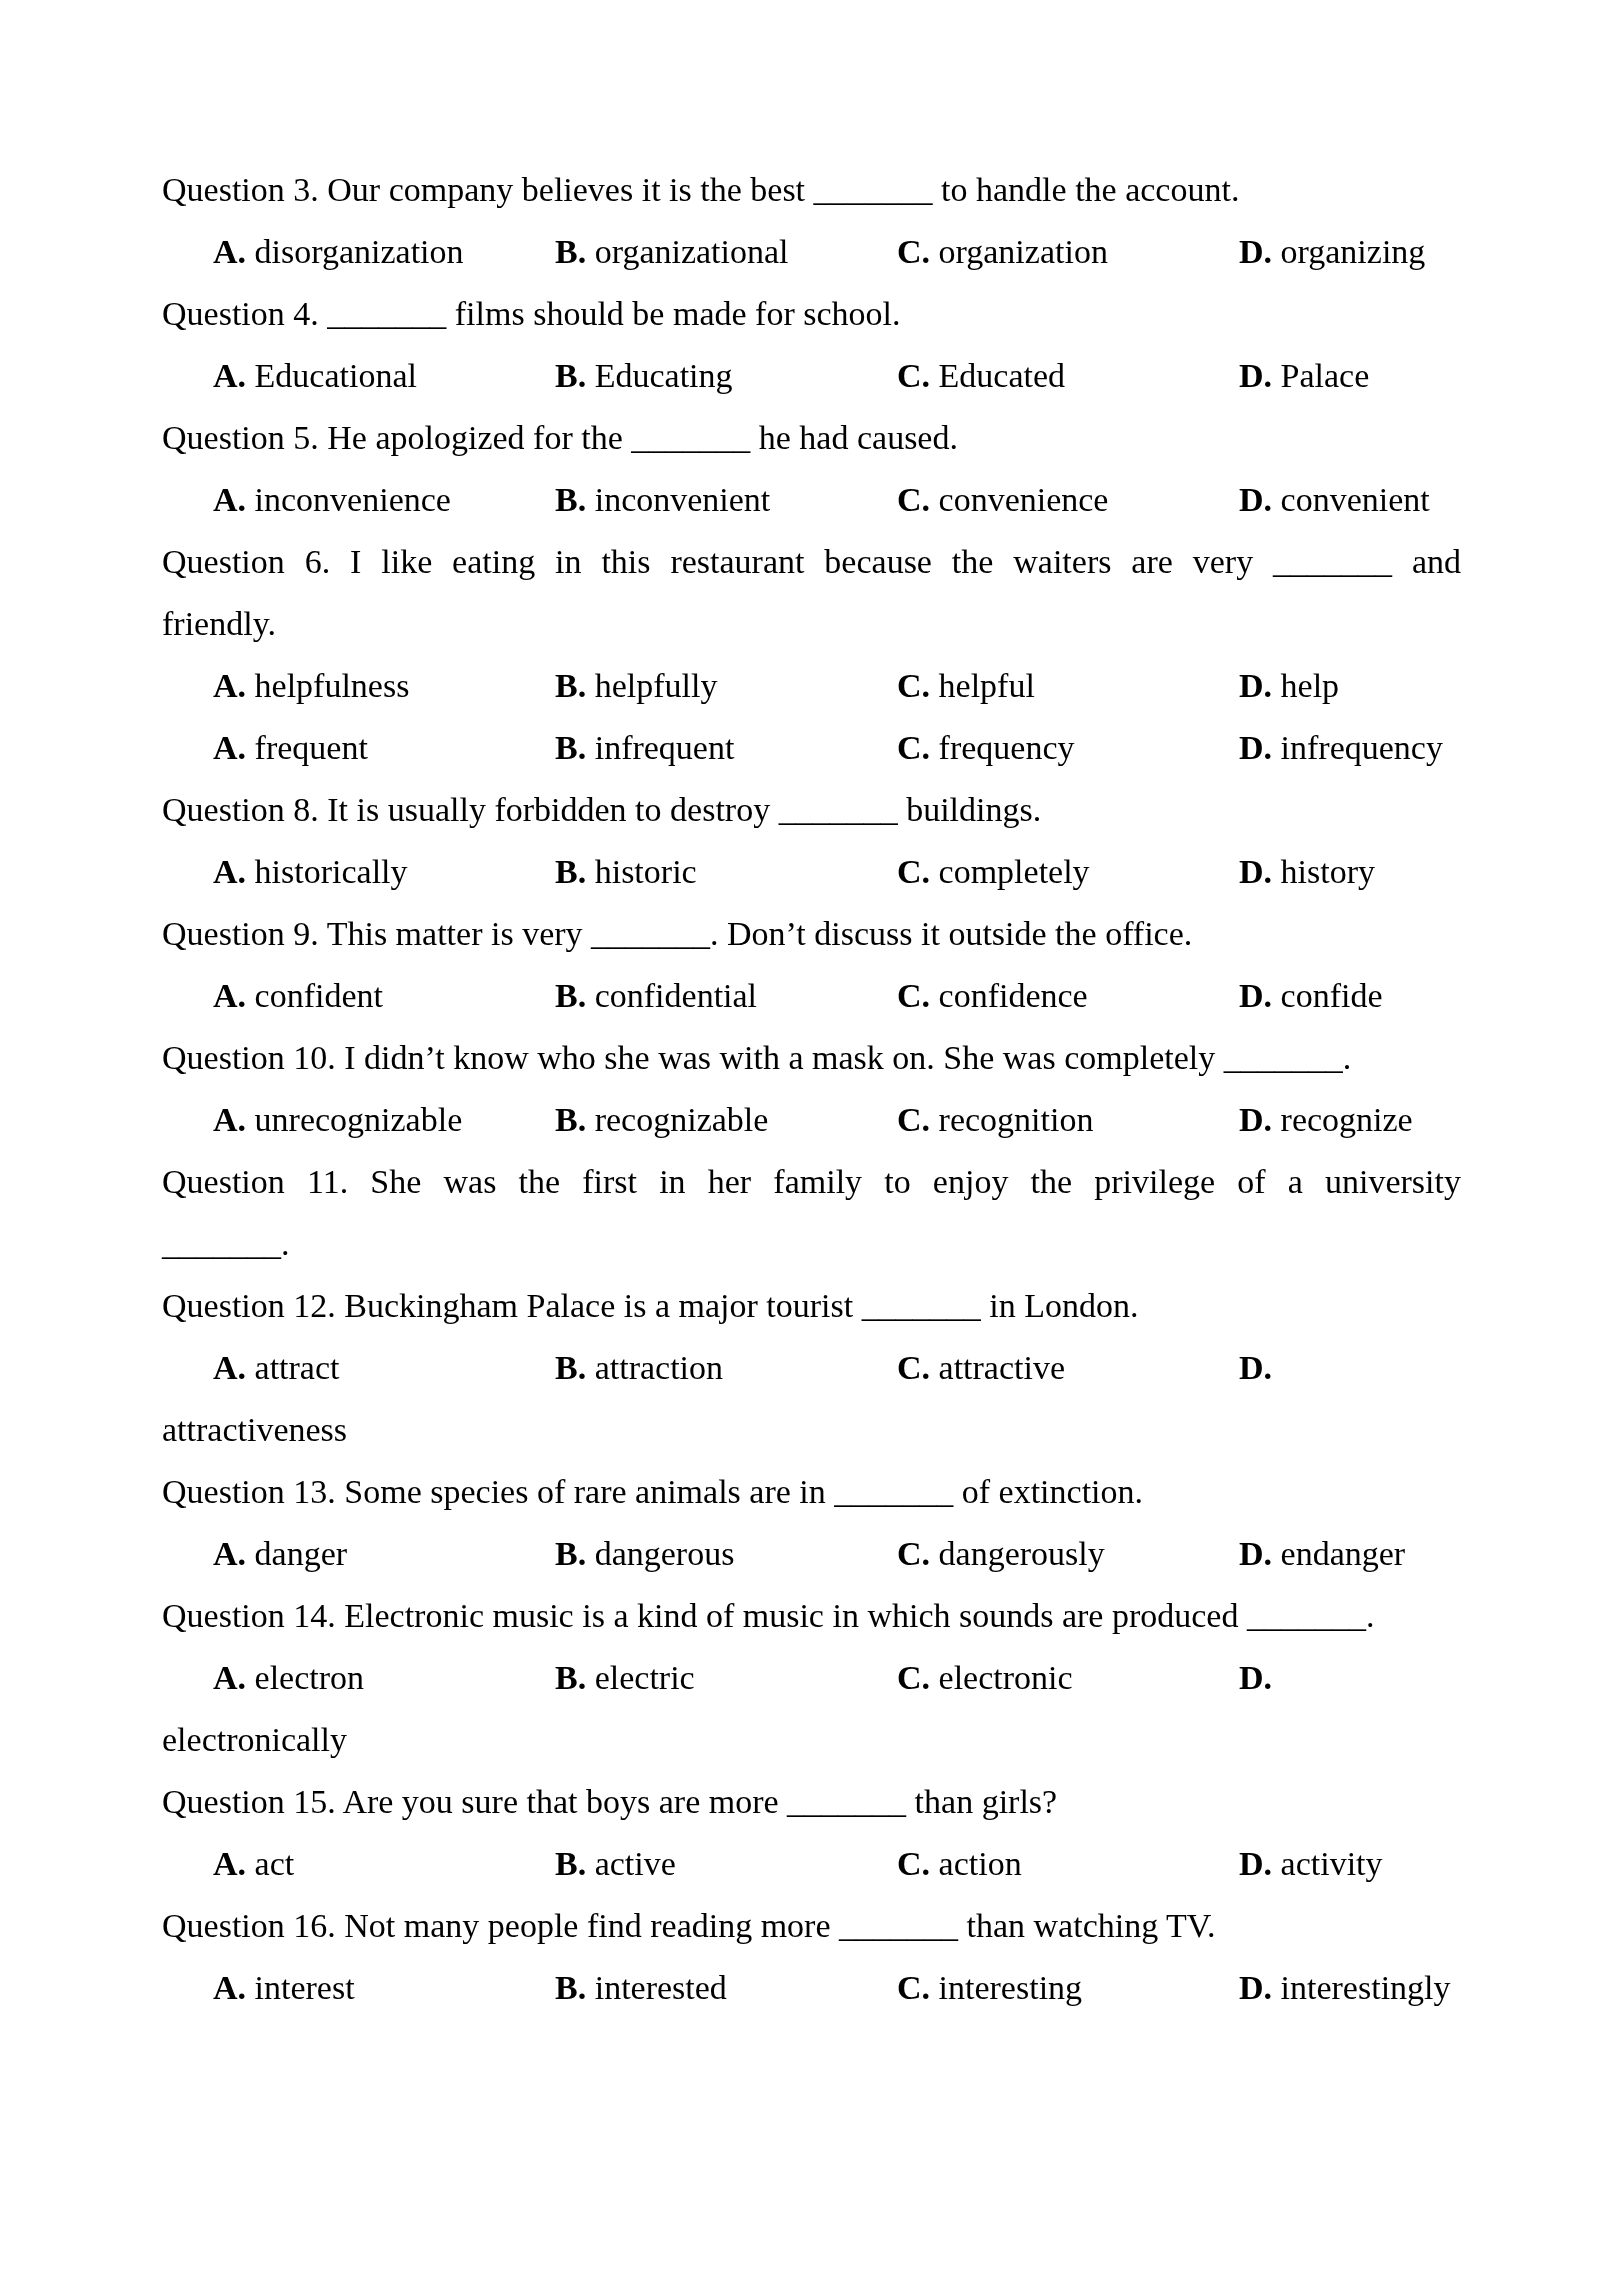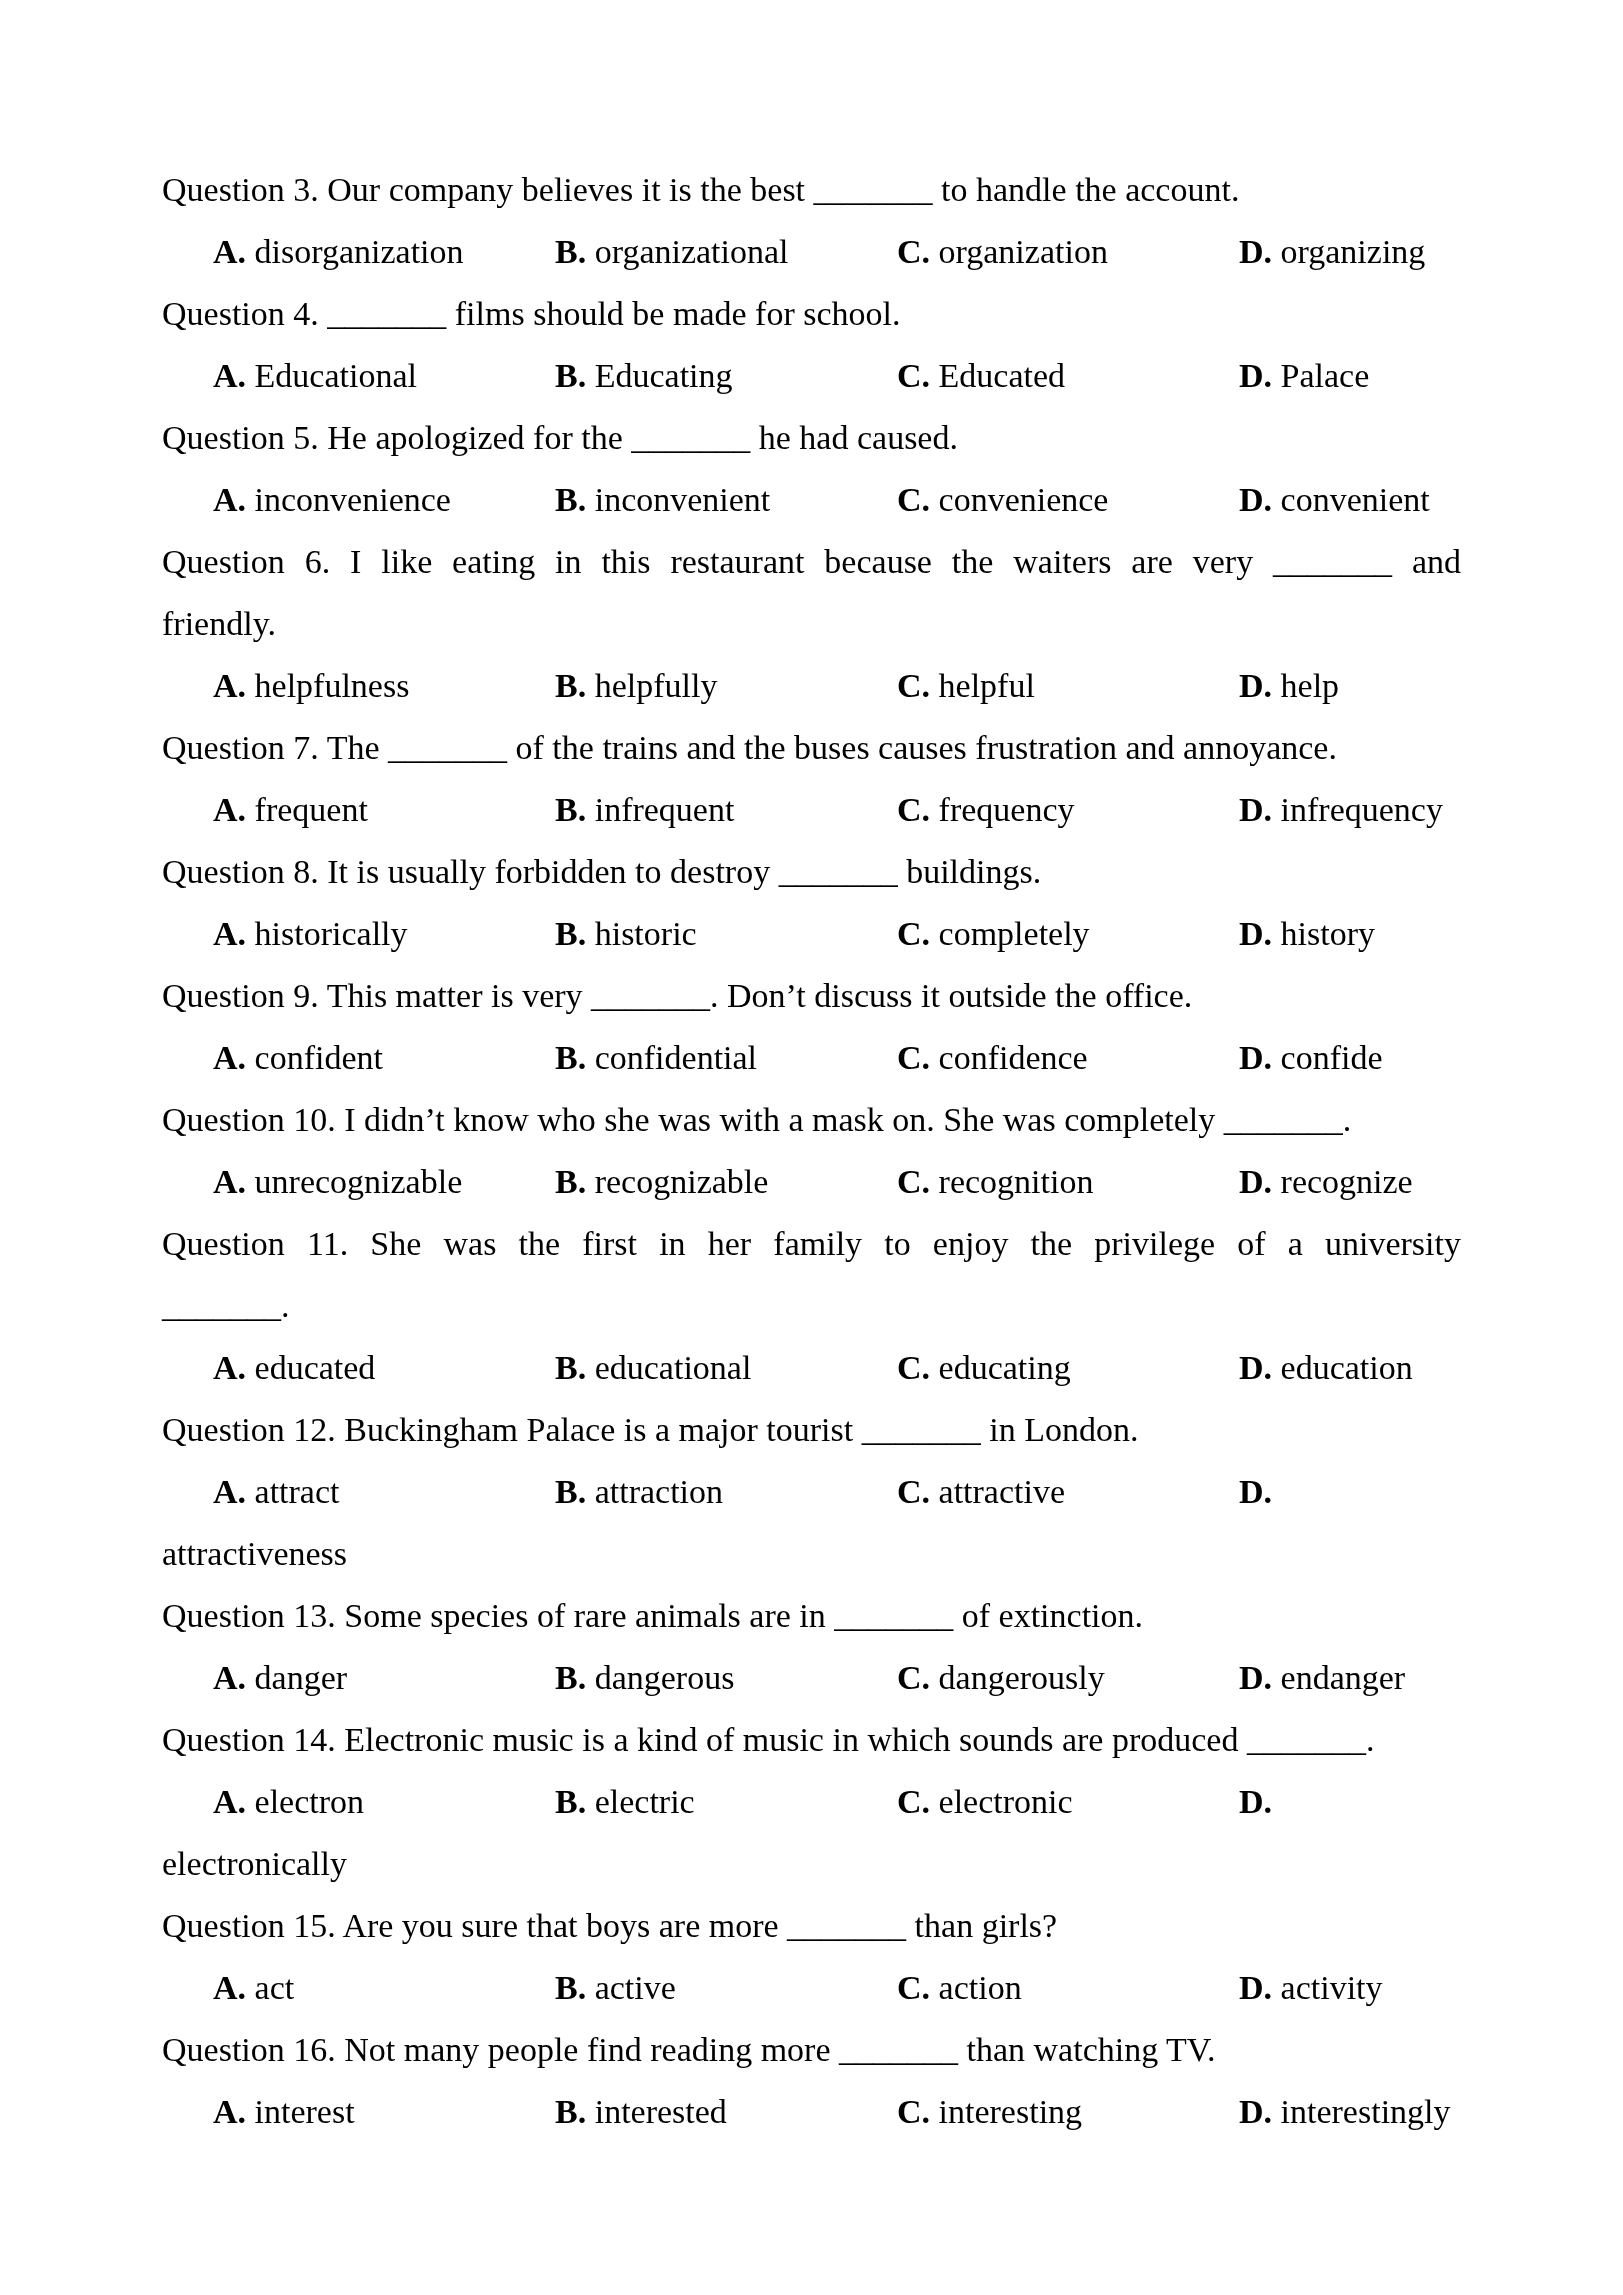--- a/index.html
+++ b/index.html
@@ -74,21 +74,20 @@
         <div class="qline justify"><span class="qlabel">Question 6.</span> <span>I like eating in this restaurant because the waiters are very _______ and</span></div>
         <div class="qline">friendly.</div>
         <div class="options">
           <div class="opt"><span class="olabel">A.</span> <span>helpfulness</span></div>
           <div class="opt"><span class="olabel">B.</span> <span>helpfully</span></div>
           <div class="opt"><span class="olabel">C.</span> <span>helpful</span></div>
           <div class="opt"><span class="olabel">D.</span> <span>help</span></div>
         </div>
       </section>
       <section>
-        <div class="qline"><span class="qlabel">Question 7.</span> <span>The _______ of the trains and the buses causes frustration and annoyance.</span></div>
         <div class="options">
           <div class="opt"><span class="olabel">A.</span> <span>frequent</span></div>
           <div class="opt"><span class="olabel">B.</span> <span>infrequent</span></div>
           <div class="opt"><span class="olabel">C.</span> <span>frequency</span></div>
           <div class="opt"><span class="olabel">D.</span> <span>infrequency</span></div>
         </div>
       </section>
       <section>
         <div class="qline"><span class="qlabel">Question 8.</span> <span>It is usually forbidden to destroy _______ buildings.</span></div>
         <div class="options">
@@ -112,26 +111,20 @@
         <div class="options">
           <div class="opt"><span class="olabel">A.</span> <span>unrecognizable</span></div>
           <div class="opt"><span class="olabel">B.</span> <span>recognizable</span></div>
           <div class="opt"><span class="olabel">C.</span> <span>recognition</span></div>
           <div class="opt"><span class="olabel">D.</span> <span>recognize</span></div>
         </div>
       </section>
       <section>
         <div class="qline justify"><span class="qlabel">Question 11.</span> <span>She was the first in her family to enjoy the privilege of a university</span></div>
         <div class="qline">_______.</div>
-        <div class="options">
-          <div class="opt"><span class="olabel">A.</span> <span>educated</span></div>
-          <div class="opt"><span class="olabel">B.</span> <span>educational</span></div>
-          <div class="opt"><span class="olabel">C.</span> <span>educating</span></div>
-          <div class="opt"><span class="olabel">D.</span> <span>education</span></div>
-        </div>
       </section>
       <section>
         <div class="qline"><span class="qlabel">Question 12.</span> <span>Buckingham Palace is a major tourist _______ in London.</span></div>
         <div class="options">
           <div class="opt"><span class="olabel">A.</span> <span>attract</span></div>
           <div class="opt"><span class="olabel">B.</span> <span>attraction</span></div>
           <div class="opt"><span class="olabel">C.</span> <span>attractive</span></div>
           <div class="opt"><span class="olabel">D.</span></div>
         </div>
         <div class="qline">attractiveness</div>

